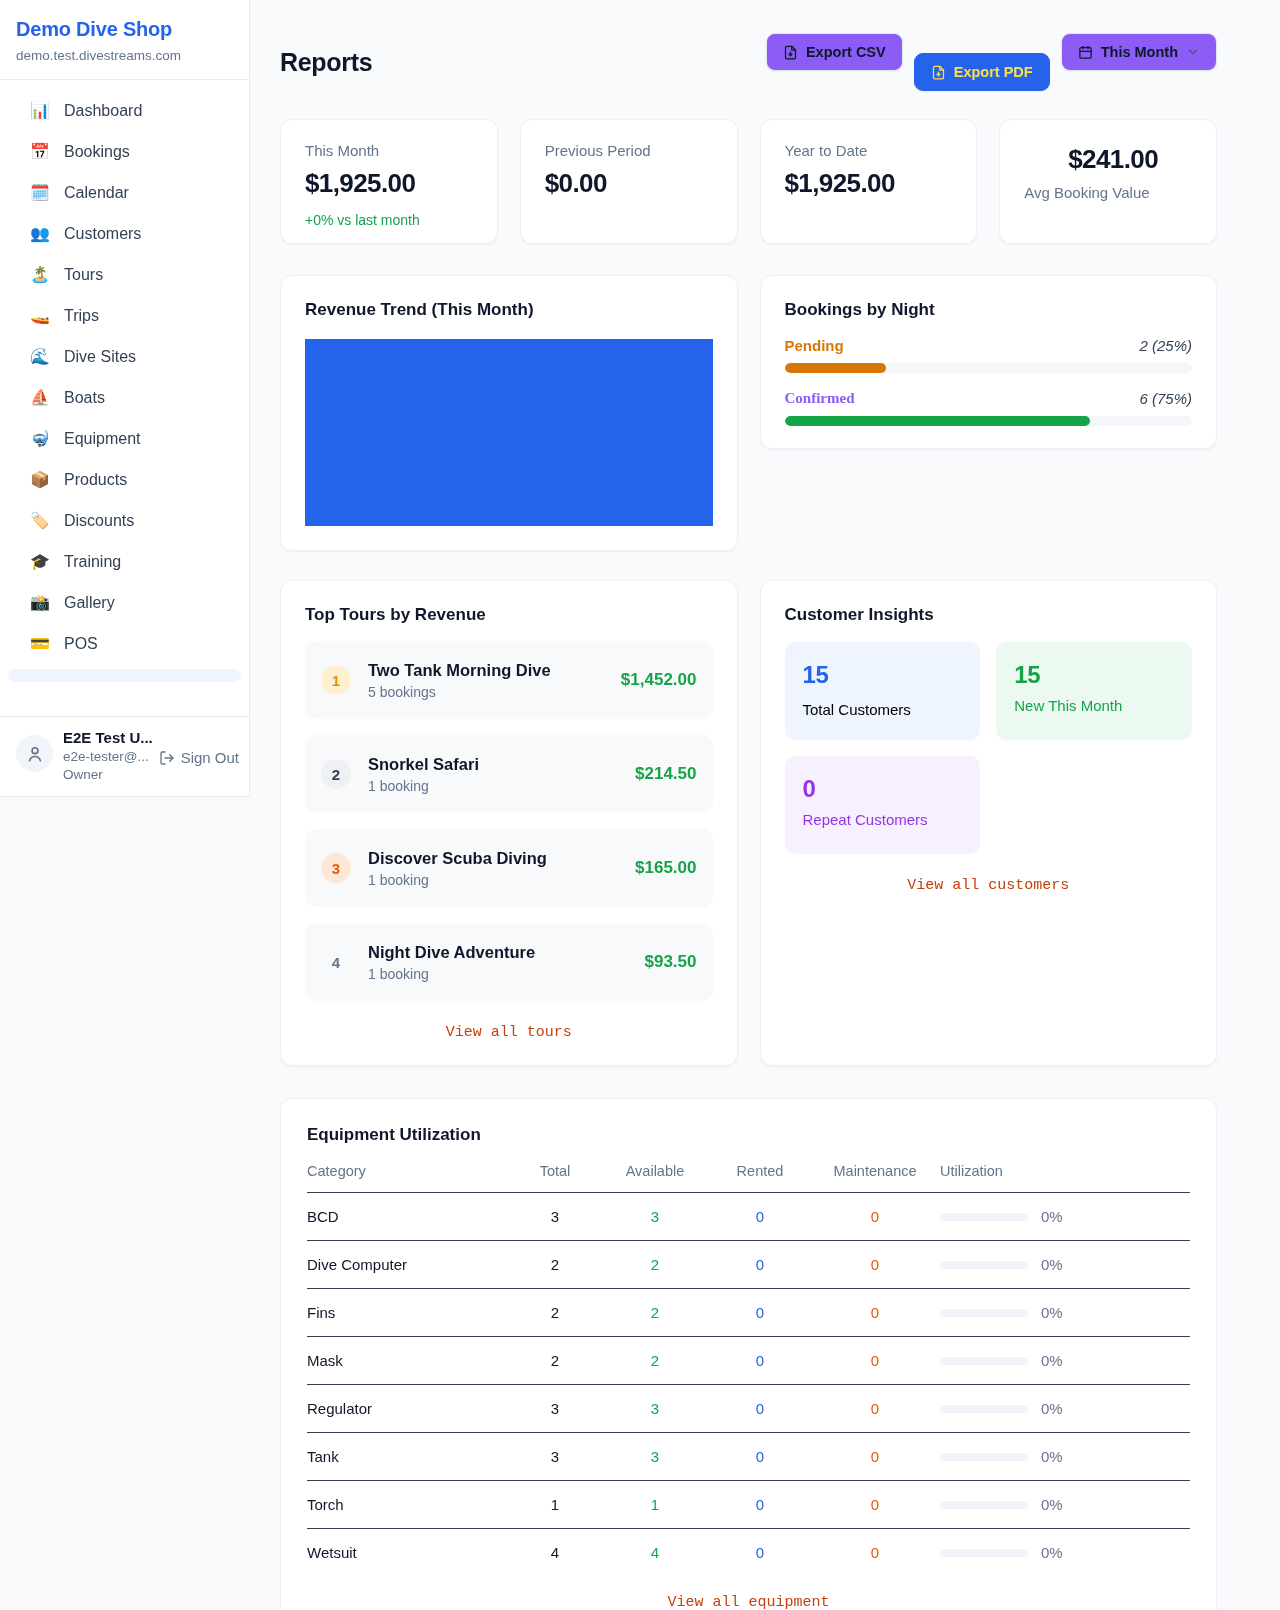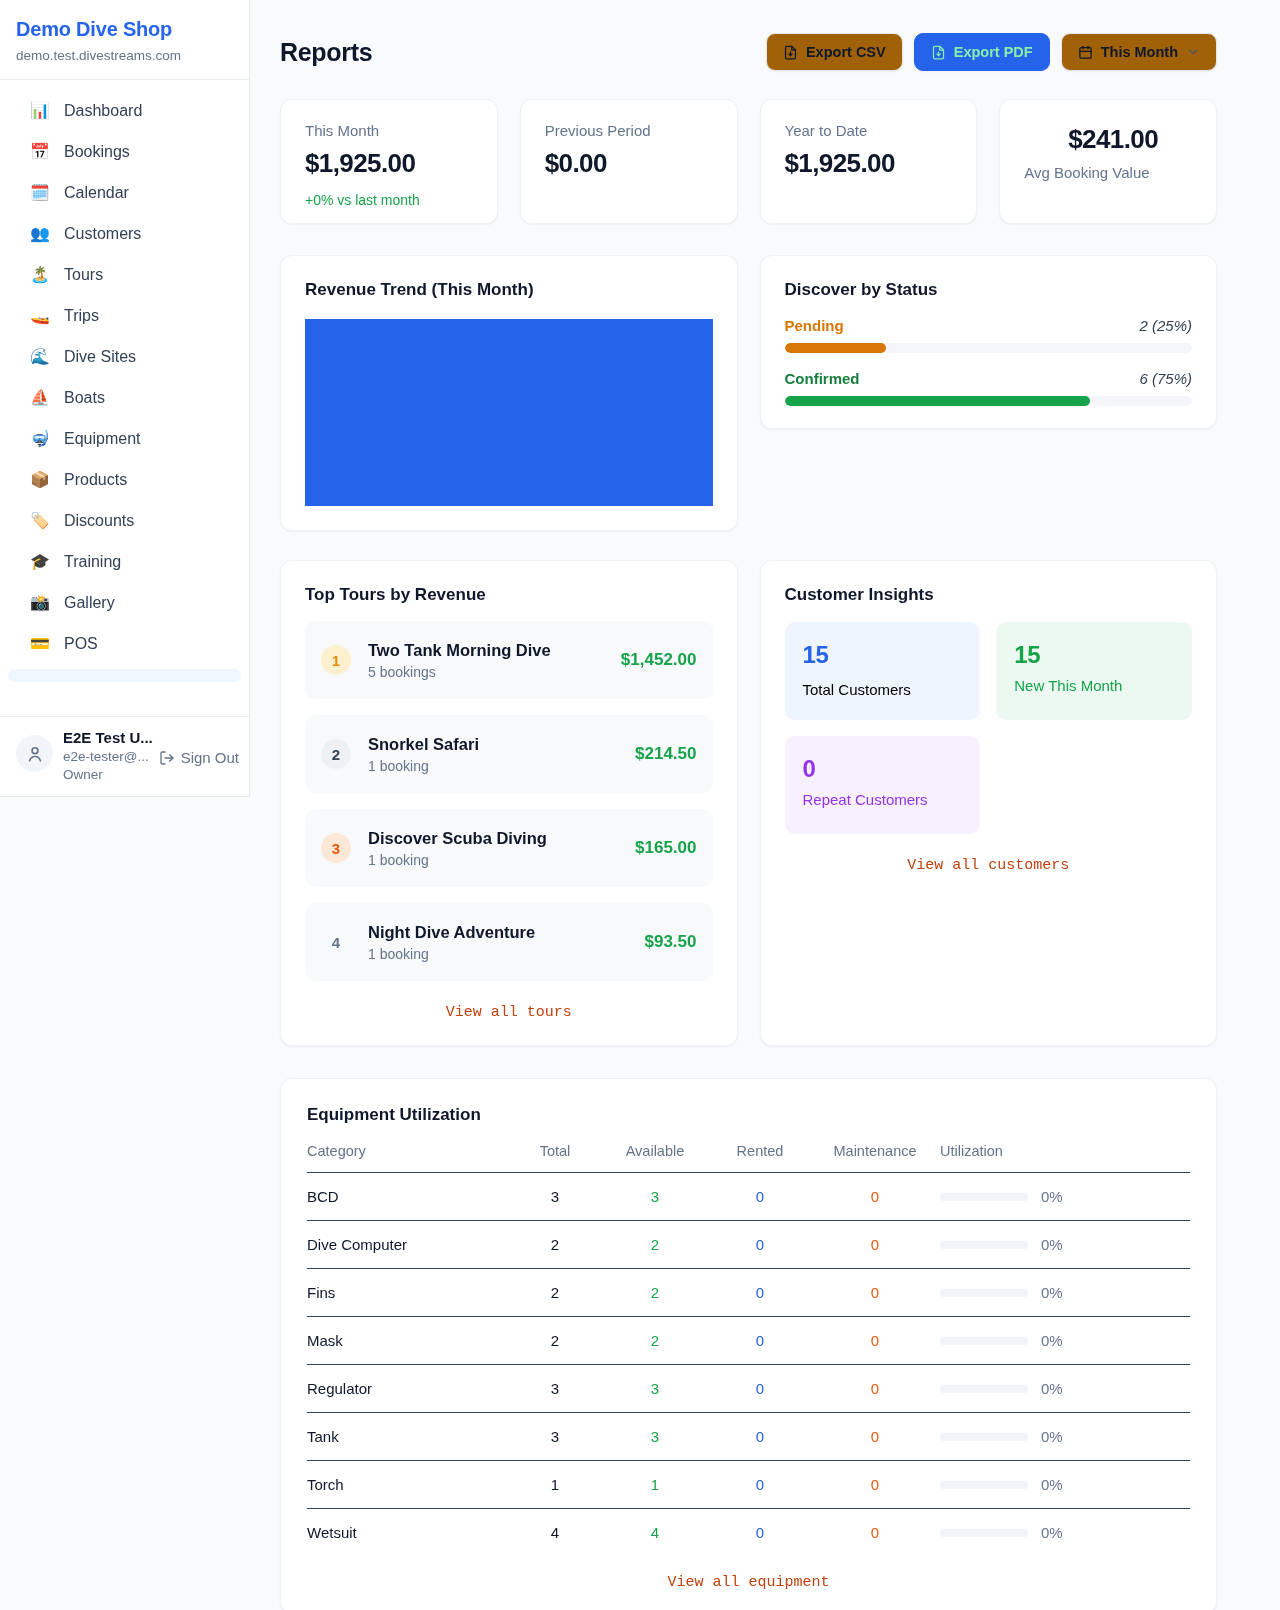--- a/index.html
+++ b/index.html
@@ -59,25 +59,25 @@
 
   
   .main { margin-left:250px; padding:33px 0 45px 30px; width:997px; }
   .page-header { display:flex; align-items:center; justify-content:space-between; width:937px; margin-bottom:28px; }
   .page-title { font-size:25px; font-weight:800; letter-spacing:-0.3px; }
   .header-actions { display:flex; gap:11px; }
   .btn {
     display:inline-flex; align-items:center; gap:8px;
     height:38px; padding:0 16px;
     border:1px solid #e2e8f0; border-radius:9px;
-    background:#a16207; color:#0f172a;
+    background:#8b5cf6; color:#0f172a;
     font-size:14.5px; font-weight:600; font-family:inherit;
     box-shadow:0 1px 2px rgba(15,23,42,.05); cursor:pointer;
   }
-  .btn-primary { background:#2563eb; border-color:#2563eb; color:#86efac; }
+  .btn-primary { background:#2563eb; border-color:#2563eb; color:#fde047;margin-top:20px; }
 
   .card {
     background:#fff; border:1px solid #eef1f6; border-radius:12px;
     box-shadow:0 1px 2px rgba(15,23,42,.05);
   }
   .card-title { font-size:17px; font-weight:bold; color:#0f172a; }
 
   
   .stats-grid { display:grid; grid-template-columns:repeat(4,1fr); gap:22px; width:937px; margin-bottom:31px; }
   .stat-card { padding:22px 24px; height:125px; }
@@ -328,36 +328,36 @@
 
     <div class="charts-grid">
       <div class="card revenue-card">
         <div class="card-title">Revenue Trend (This Month)</div>
         <div class="revenue-chart" id="revenue-chart" style="display: flex; align-items: flex-end;">
             <div style="height: 100%; width: 100%; background: rgb(37, 99, 235);"></div>
           </div>
       </div>
 
       <div class="card status-card">
-        <div class="card-title">Discover by Status</div>
+        <div class="card-title">Bookings by Night</div>
         <div>
 
             <div class="status-row">
               <div class="status-row-top">
                 <span class="status-label" style="color: rgb(217, 119, 6);">Pending</span>
                 <span class="status-value">2 (25%)</span>
               </div>
               <div class="bar-track">
                 <div class="bar-fill" style="width: 25%; background: rgb(217, 119, 6);"></div>
               </div>
             </div>
 
             <div class="status-row">
               <div class="status-row-top">
-                <span class="status-label" style="color: #15803d;">Confirmed</span>
+                <span class="status-label" style="color: #8b5cf6; font-family: Liberation Serif, serif;">Confirmed</span>
                 <span class="status-value">6 (75%)</span>
               </div>
               <div class="bar-track">
                 <div class="bar-fill" style="width: 75%; background: rgb(22, 163, 74);"></div>
               </div>
             </div>
           </div>
       </div>
     </div>
 

